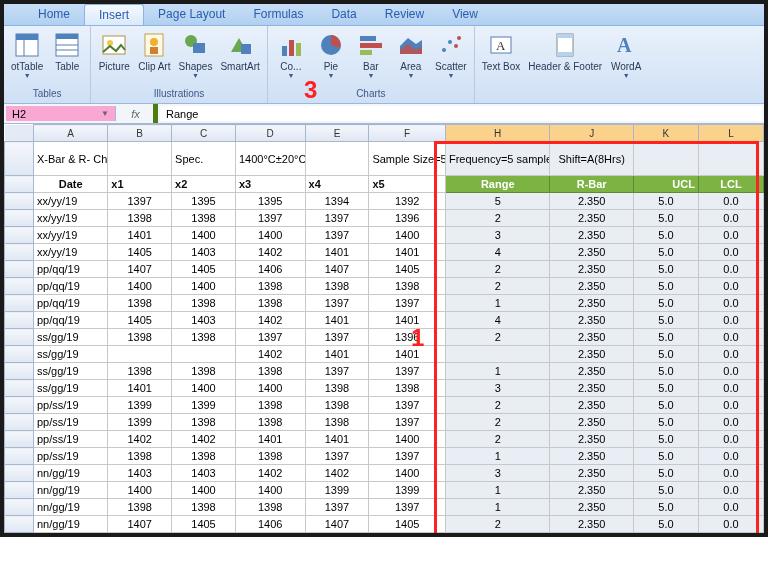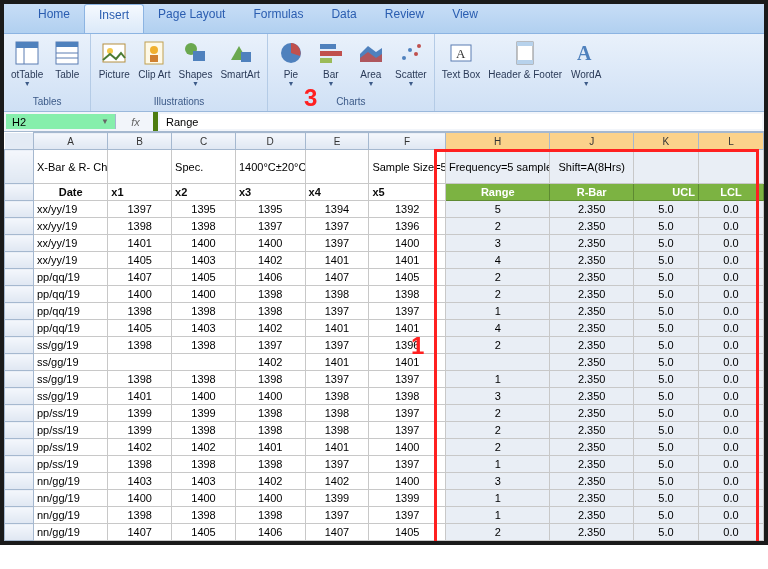--- a/index.html
+++ b/index.html
@@ -1,35 +1,35 @@
 <!DOCTYPE html>
 <html><head>
 <meta charset="utf-8">
 <style>
   * { box-sizing: border-box; margin: 0; padding: 0; }
   body { font-family: Tahoma, "Segoe UI", sans-serif; font-size: 11px; background: #fff; width: 768px; border: 4px solid #1a1a1a; }
-  .ribbon-tabs { background: linear-gradient(#c7ddf6,#b1d0f0); height: 30px; display: flex; padding-left: 20px; border-bottom: 1px solid #8cb4e2; position:relative; }
+  .ribbon-tabs { background: linear-gradient(#c7ddf6,#b1d0f0); height: 22px; display: flex; padding-left: 20px; border-bottom: 1px solid #8cb4e2; position:relative; }
   .ribbon-tab { padding: 3px 14px 0; color: #2a5db0; font-size: 12px; cursor: pointer; position:relative; }
   .ribbon-tab.active { background: linear-gradient(#f5f9fe,#dbe9f9); border: 1px solid #8cb4e2; border-bottom: none; border-radius: 3px 3px 0 0; }
   .highlight-insert { border: 3px solid #ff2020; border-radius:2px;}
   .annot { color:#ff2020; font-weight:bold; font-size:24px; position:absolute; }
   .annot2 { left:82px; top:26px; }
   .annot3 { left:300px; top:50px; }
   .ribbon { background: linear-gradient(#e9f1fb,#cfe0f5); height: 78px; display: flex; border-bottom: 1px solid #9ab8db; position:relative; }
   .group { display:flex; flex-direction:column; align-items:center; border-right:1px solid #b4cbe6; padding: 2px 4px; }
   .group-items { display:flex; flex:1; align-items:flex-start; gap: 2px; }
   .group-label { font-size:10px; color:#3c5a88; padding:1px 0 2px; }
   .rbtn { display:flex; flex-direction:column; align-items:center; justify-content:flex-start; padding:2px 3px; min-width:38px; cursor:pointer; border-radius:3px; }
   .rbtn.active { background: linear-gradient(#ffe9a5,#ffd35a); border:1px solid #e8a33d; }
   .rbtn.highlighted { border:3px solid #ff2020; border-radius:2px; }
   .rbtn .ico { width:30px; height:30px; display:flex; justify-content:center; align-items:center; font-size:20px; }
   .rbtn .lbl { font-size:10px; color:#2a3a57; text-align:center; line-height:1.1; padding-top:1px; }
   .dropdown-arrow { font-size:7px; color:#3c5a88; }
   .formula-bar { display:flex; height:20px; border-bottom:1px solid #a5b8cf; background:#f2f5fa; }
-  .name-box { width:110px; border-right:1px solid #a5b8cf; display:flex; align-items:center; padding:0 6px; font-size:11px; background:#86efac; margin:2px; }
+  .name-box { width:110px; border-right:1px solid #a5b8cf; display:flex; align-items:center; padding:0 6px; font-size:11px; background:#f9a8d4; margin:2px; }
   .name-box span:last-child { margin-left:auto; font-size:8px; color:#666; }
   .fx { width:40px; display:flex; align-items:center; justify-content:center; font-style:italic; color:#666; border-right:5px solid #4d7c0f; }
   .formula-input { flex:1; padding:2px 6px; background:#fff; margin:2px; }
   .sheet { overflow:auto; position:relative; }
   table.grid { border-collapse:collapse; width:100%; table-layout:fixed; }
   .grid th.colhdr, .grid th.rowhdr { background:linear-gradient(#f4f7fc,#dfe7f2); border:1px solid #a5b8cf; font-weight:normal; color:#333; font-size:10px; height:17px; }
   .grid th.colhdr.sel { background:#fbd28b; }
   .grid td { border:1px solid #c8c8c8; height:17px; padding:1px 3px; font-size:11px; white-space:nowrap; overflow:hidden; }
   tr.info-row td { height:34px; vertical-align:middle; border:1px solid #c8c8c8; }
   tr.header-row td { font-weight:bold; color:#0a0a0a; }
@@ -128,20 +128,31 @@
             </svg>
           </span>
           <span class="lbl">SmartArt</span>
         </div>
     </div>
     <div class="group-label">Illustrations</div>
   </div>
 
   <div class="group">
     <div class="group-items">
+      <div class="rbtn">
+          <span class="ico">
+            <svg width="26" height="26">
+              <rect x="4" y="14" width="5" height="10" fill="#4f81bd"></rect>
+              <rect x="11" y="8" width="5" height="16" fill="#c0504d"></rect>
+              <rect x="18" y="11" width="5" height="13" fill="#9bbb59"></rect>
+            </svg>
+          </span>
+          <span class="lbl">Co...</span>
+          <span class="dropdown-arrow">▼</span>
+        </div>
       <div class="rbtn">
           <span class="ico">
             <svg width="26" height="26">
               <circle cx="13" cy="13" r="10" fill="#4f81bd"></circle>
               <path d="M13 13 L13 3 A10 10 0 0 1 22 16 Z" fill="#c0504d"></path>
             </svg>
           </span>
           <span class="lbl">Pie</span>
           <span class="dropdown-arrow">▼</span>
         </div>

